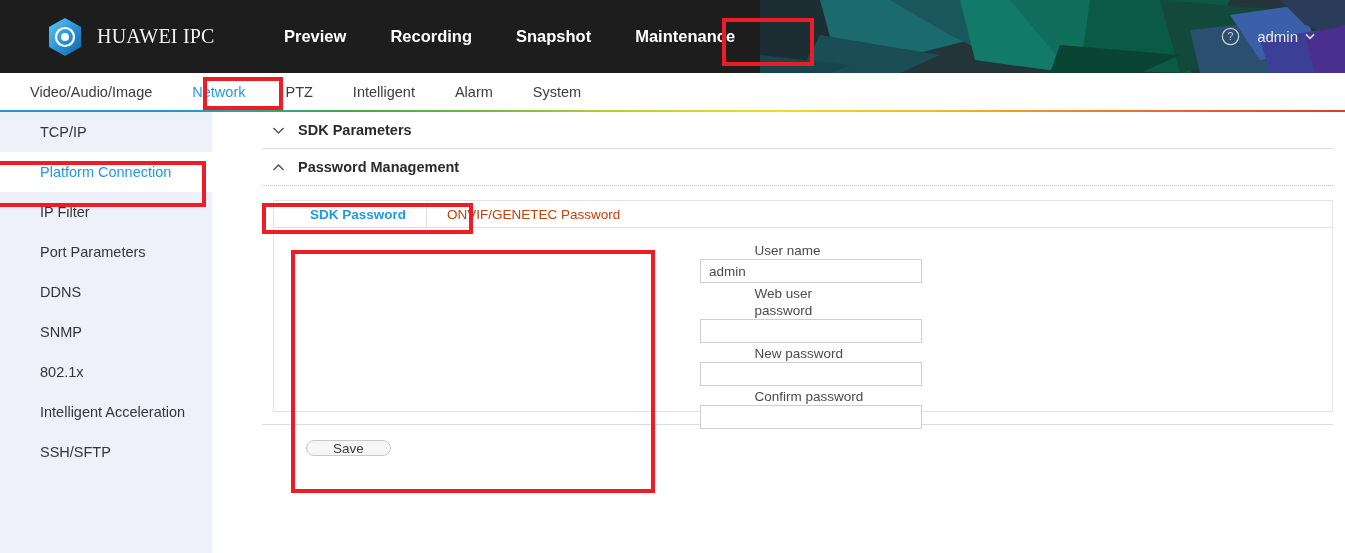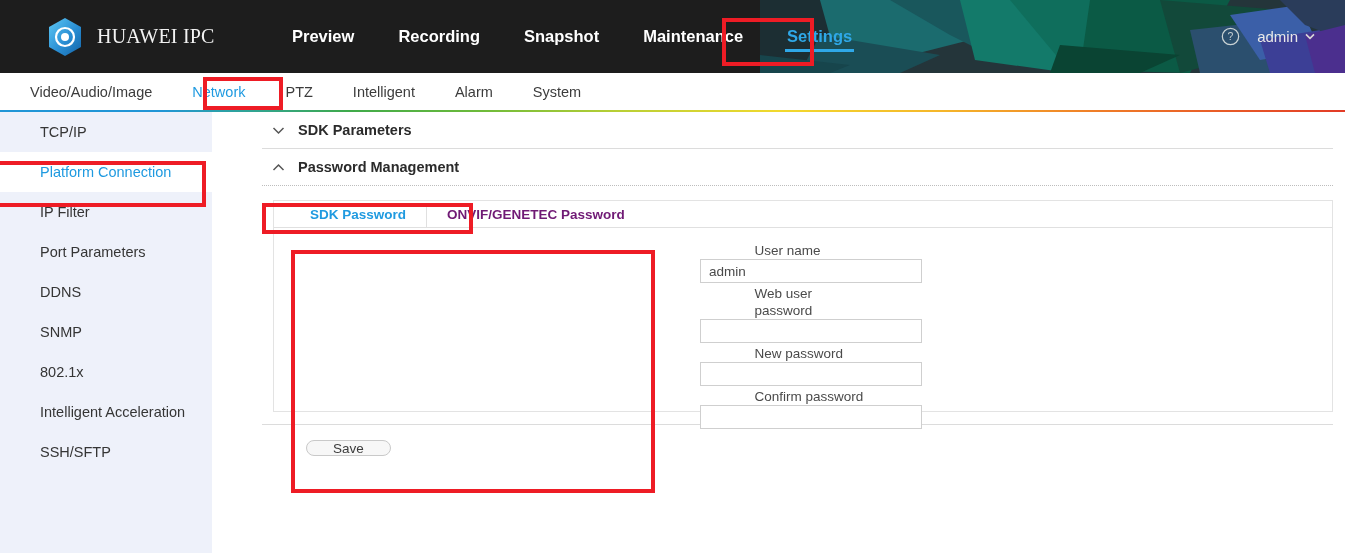--- a/index.html
+++ b/index.html
@@ -27,21 +27,21 @@
     display: flex; align-items: center; gap: 14px;
     z-index: 5;
   }
   .logo-hex { width: 36px; height: 40px; display: block; }
   .brand-name {
     color: #f2f2f2; font-size: 20px; letter-spacing: .2px;
     font-family: "Liberation Serif", serif;
     font-weight: 400;
   }
   .top-nav {
-    position: absolute; left: 270px; top: 0; height: 73px;
+    position: absolute; left: 262px; top: 0; height: 73px;
     display: flex; align-items: center; z-index: 5;
   }
   .top-nav-item {
     color: #ffffff; font-size: 16.5px; font-weight: bold;
     padding: 0 22px; height: 73px; line-height: 73px;
     cursor: pointer; position: relative; white-space: nowrap;
   }
   .top-nav-item.active { color: #2fa8e8; }
   .top-nav-item.active::after {
     content: ""; position: absolute;
@@ -124,21 +124,21 @@
     background: #ffffff;
   }
   .tabs-row {
     position: relative; height: 27px;
     border-bottom: 1px solid #e0e0e0;
     display: flex; align-items: flex-end;
     padding-left: 16px;
   }
   .tab {
     font-size: 13.5px; padding: 0 20px 5px 20px;
-    color: #701a75; cursor: pointer; white-space: nowrap; font-weight: bold;
+    color: #c2410c; cursor: pointer; white-space: nowrap;
   }
   .tab.active {
     color: #1f9ae0; font-weight: bold;
     border-right: 1px solid #e0e0e0;
   }
 
   .form { padding: 14px 0 0 16px; }
   .form-row {
     display: flex; align-items: center;
     min-height: 36px; margin-bottom: 2px; flex-direction: column;
@@ -211,21 +211,20 @@
         <circle cx="18" cy="20" r="4" fill="#ffffff"></circle>
       </svg>
       <span class="brand-name">HUAWEI IPC</span>
     </div>
 
     <nav class="top-nav">
       <div class="top-nav-item">Preview</div>
       <div class="top-nav-item">Recording</div>
       <div class="top-nav-item">Snapshot</div>
       <div class="top-nav-item">Maintenance</div>
-      <div class="top-nav-item active">Settings</div>
     </nav>
 
     <div class="header-right">
       <svg class="help-icon" viewBox="0 0 20 20">
         <circle cx="10" cy="10" r="8.6" fill="none" stroke="#c9d2d4" stroke-width="1.3"></circle>
         <text x="10" y="14.2" text-anchor="middle" font-size="11" fill="#c9d2d4" font-family="Liberation Sans, sans-serif">?</text>
       </svg>
       <div class="admin-box">
         <span>admin</span>
         <svg class="chev-sm" viewBox="0 0 10 7">

